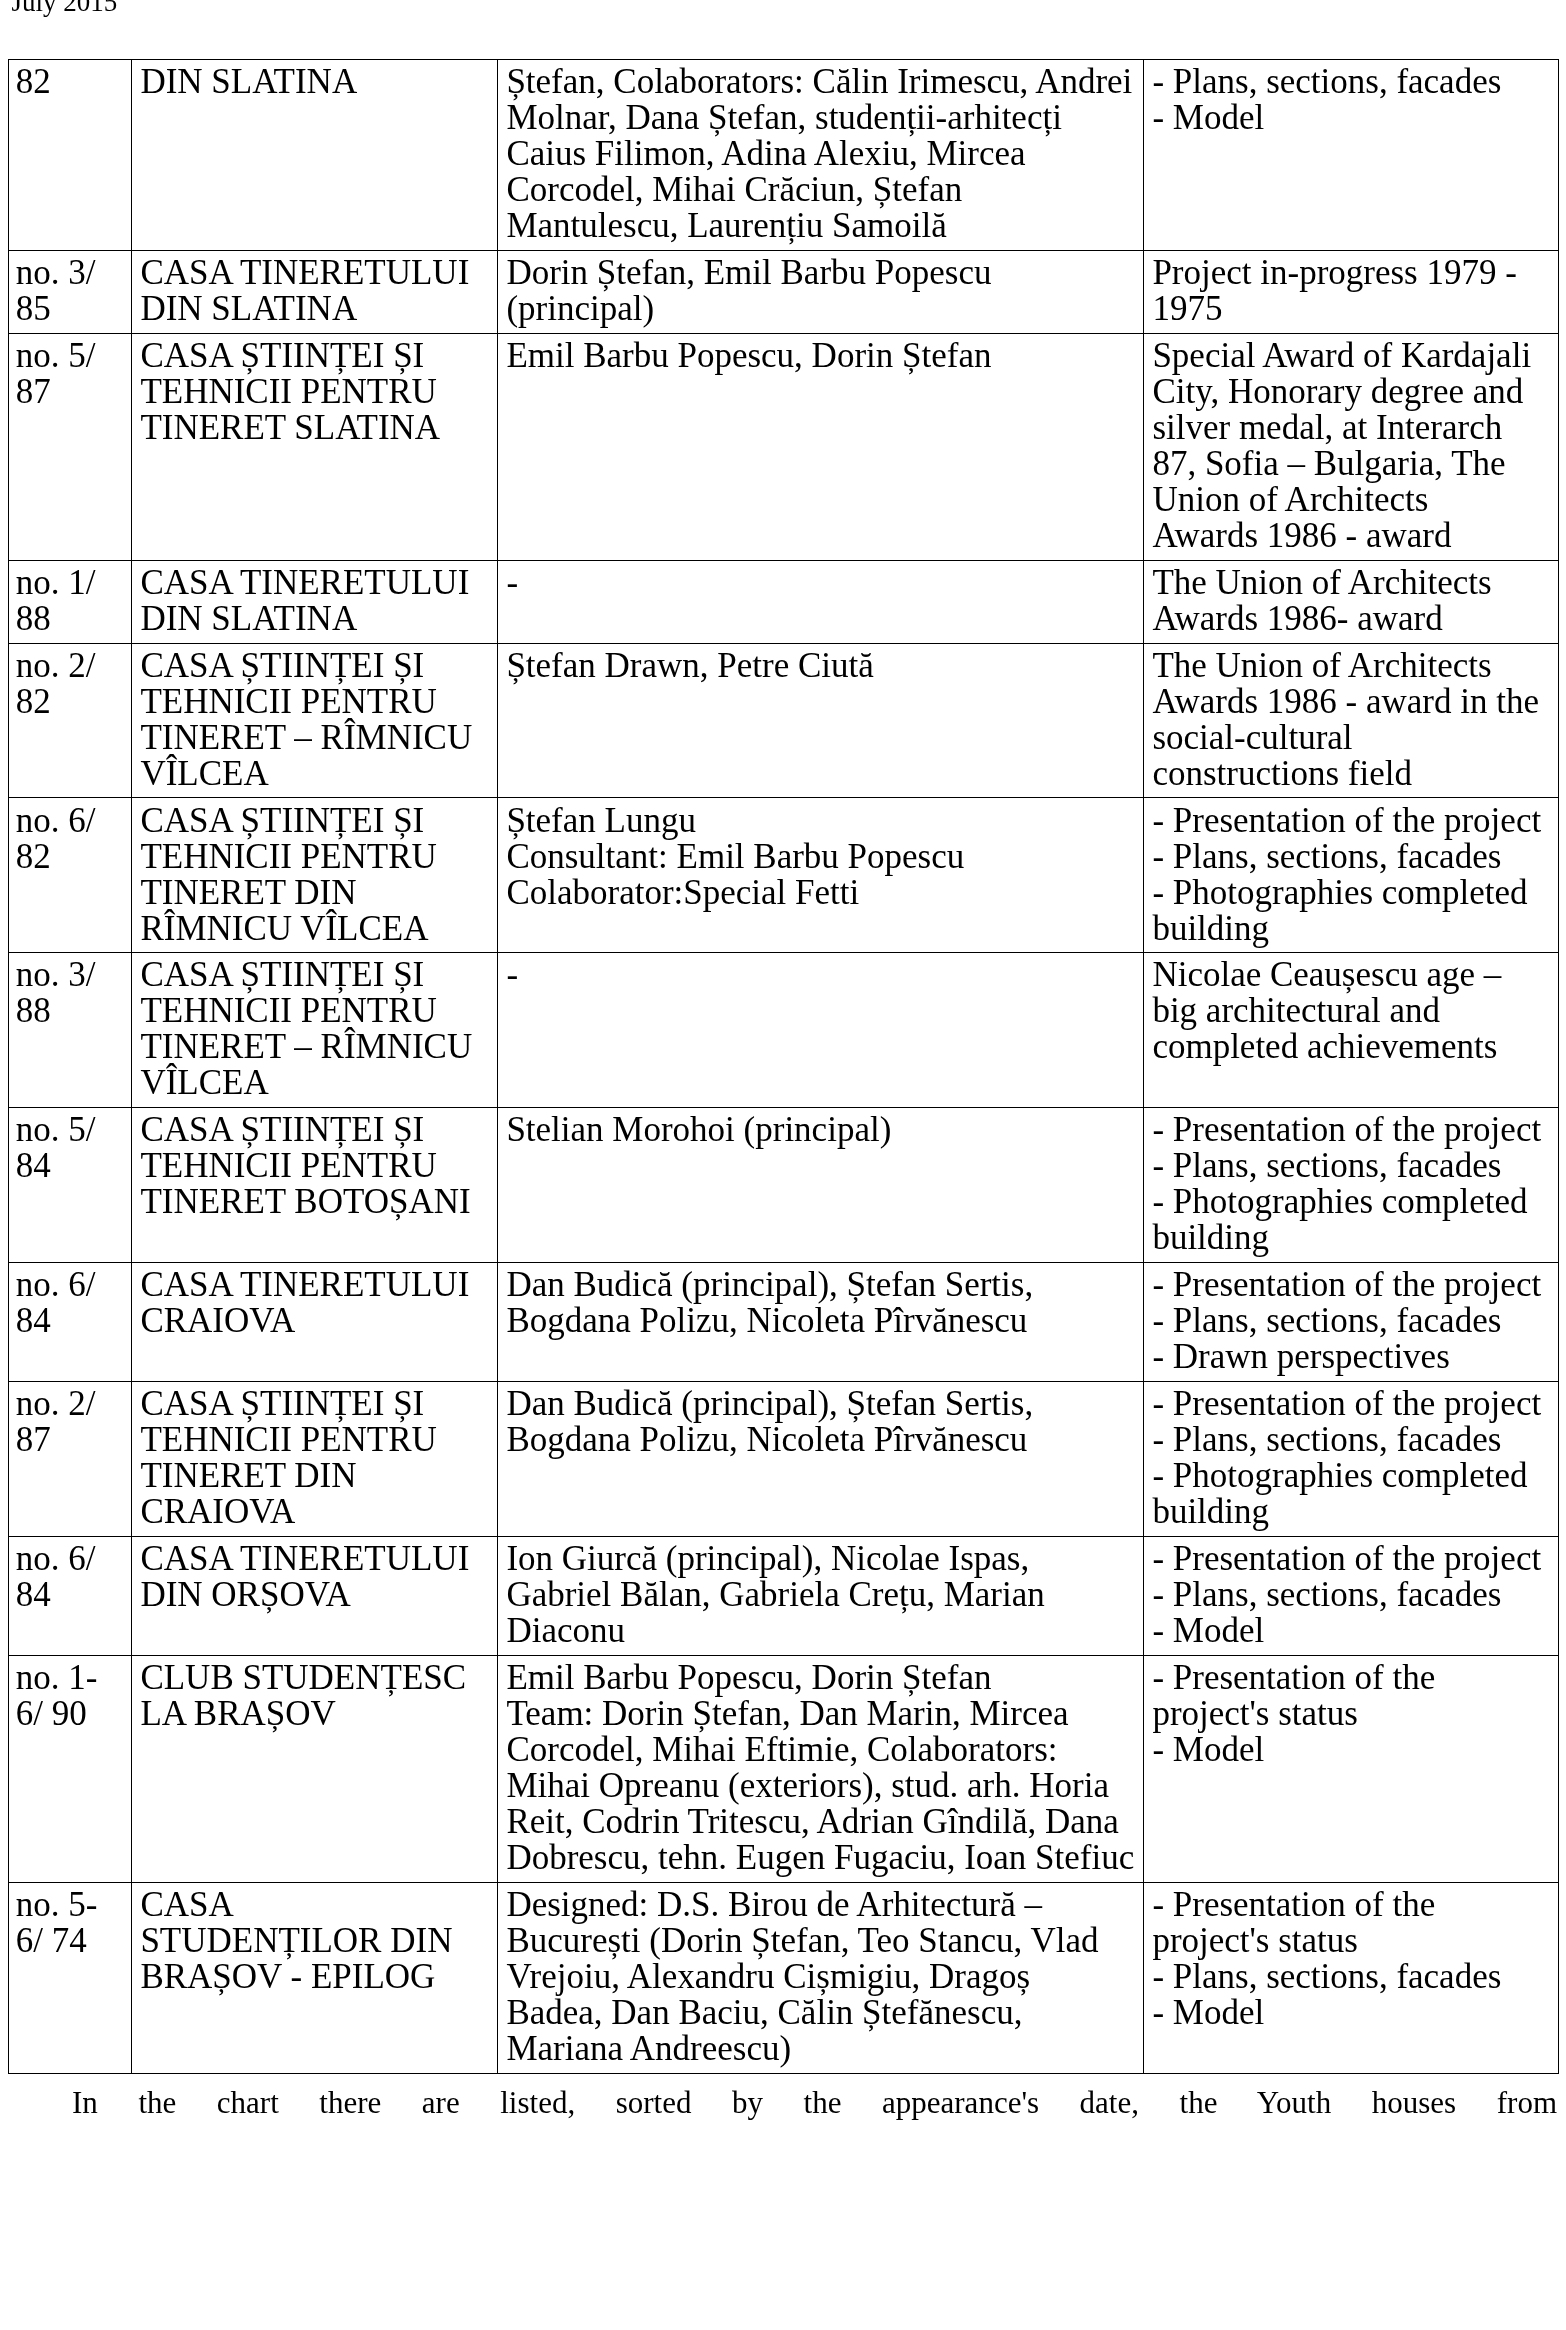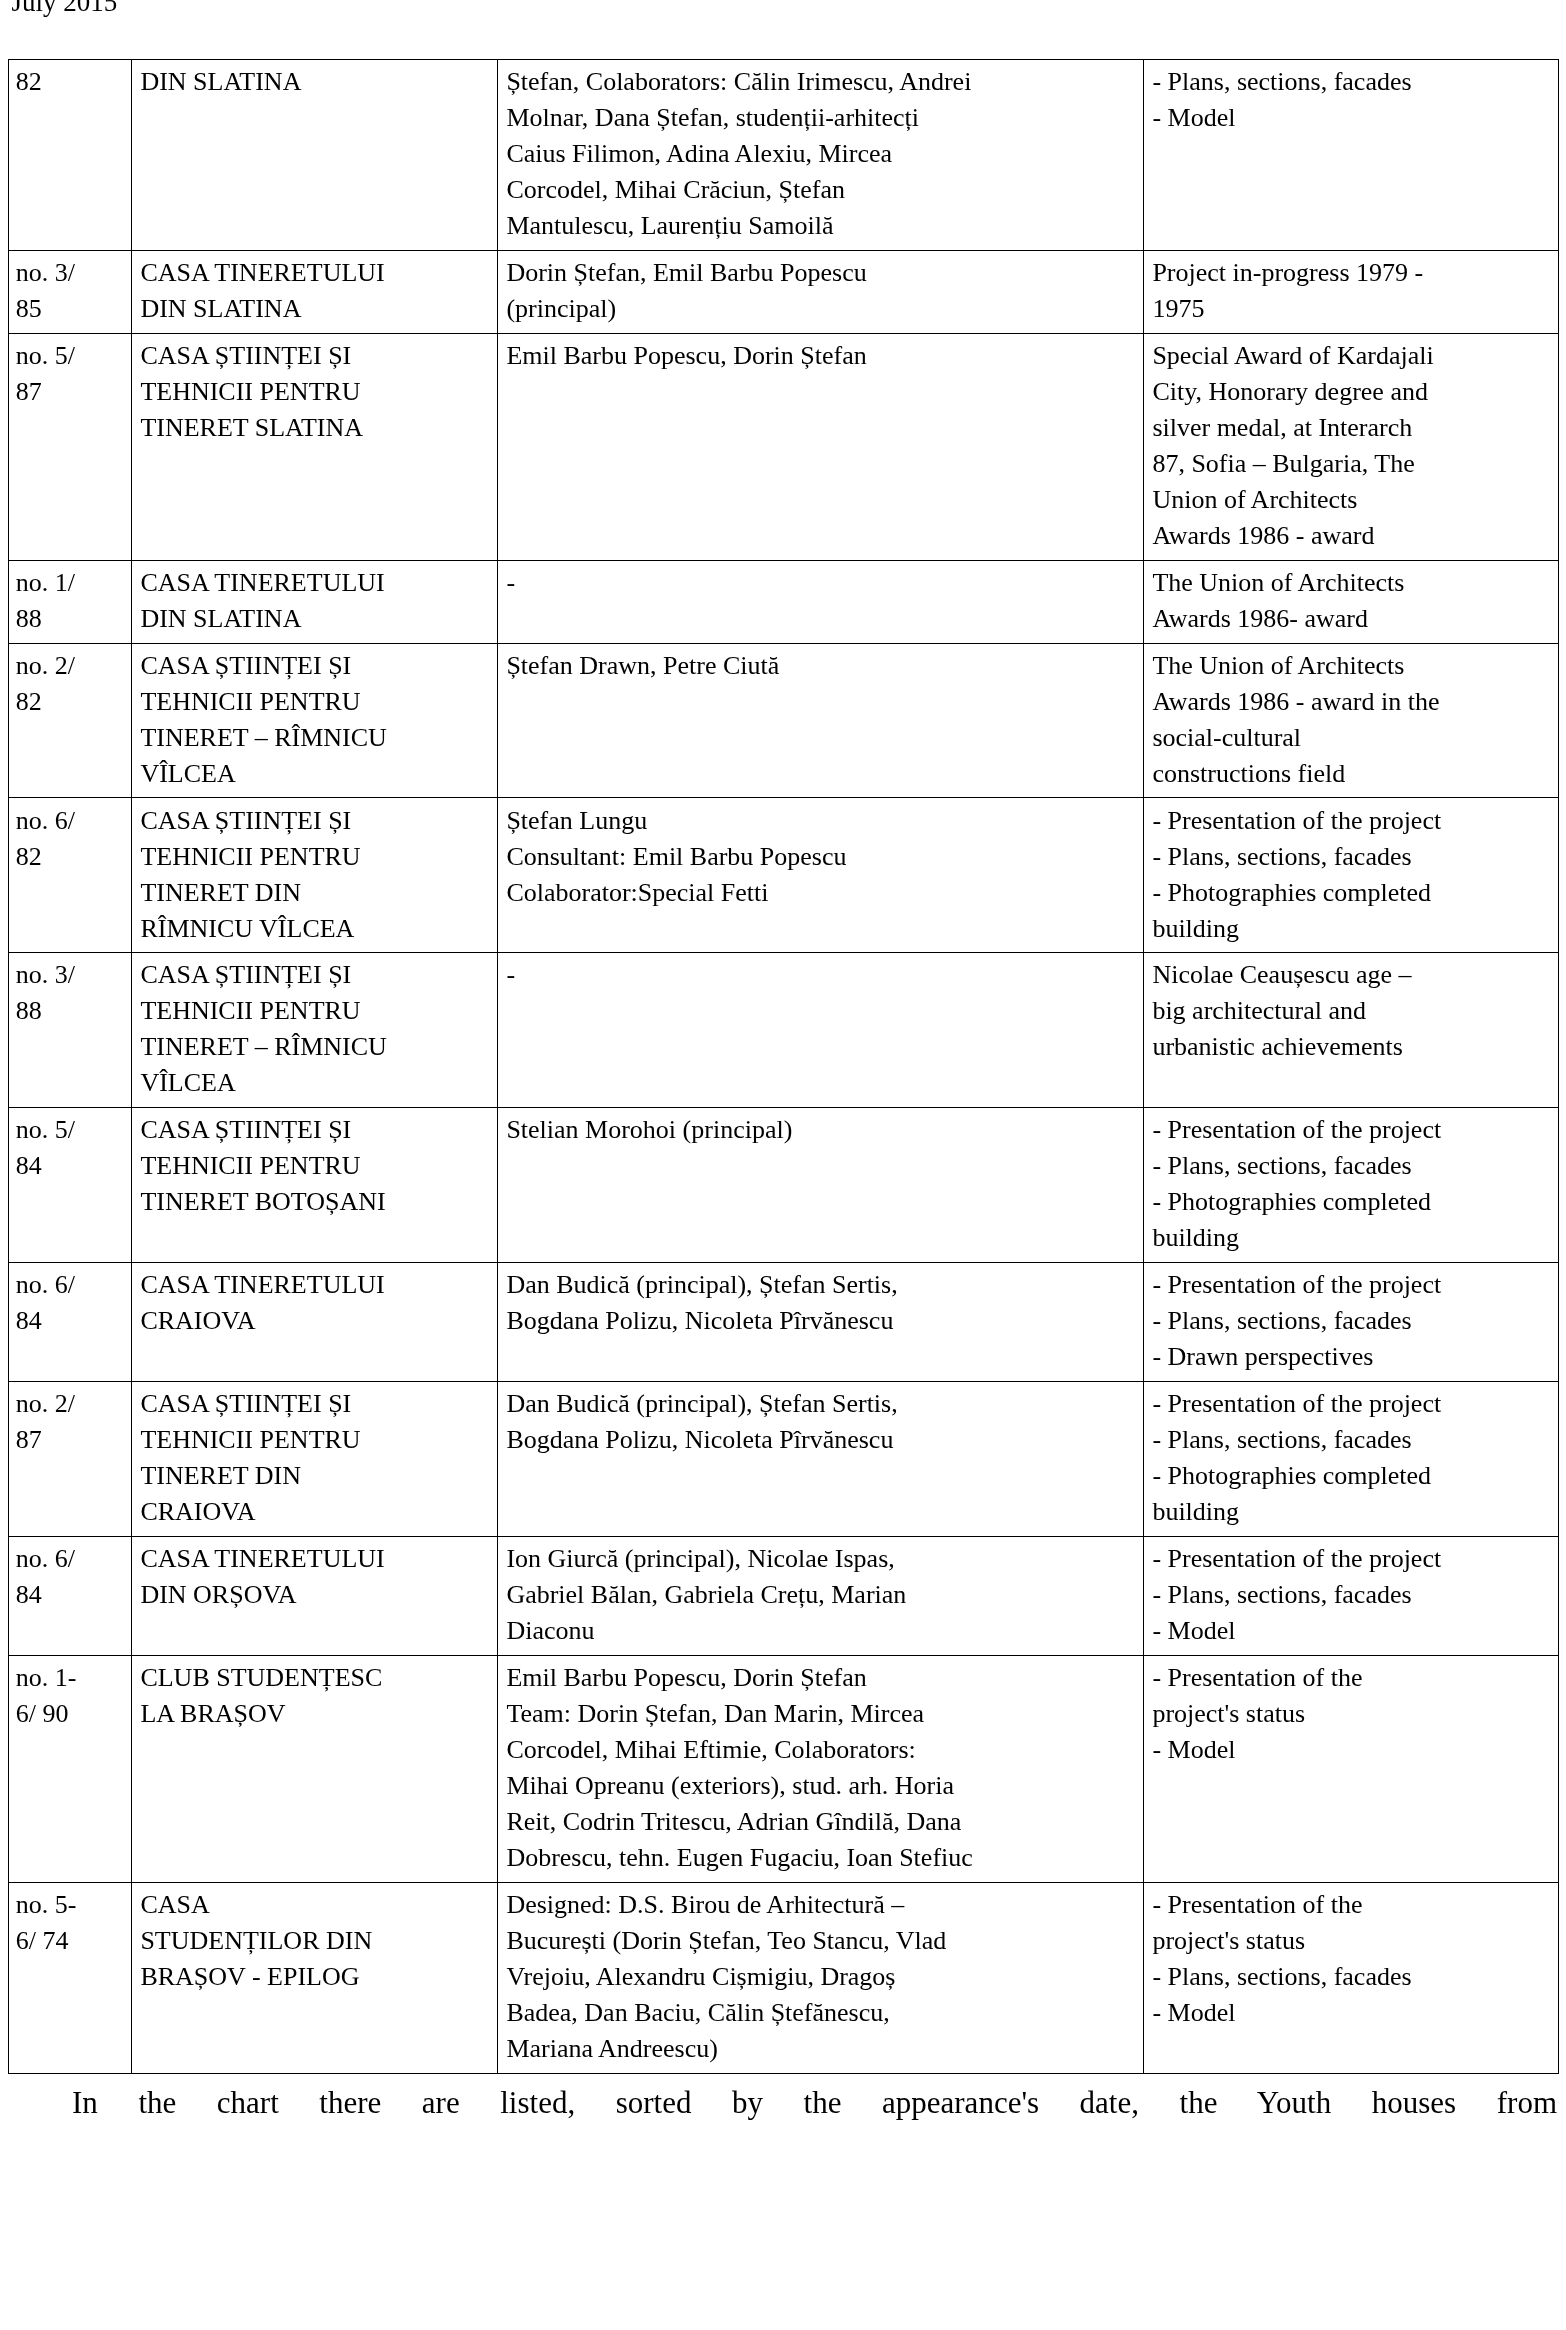--- a/index.html
+++ b/index.html
@@ -26,21 +26,21 @@
   .doc-table {
     margin: 59px 0 0 8.2px;
     width: 1550px;
     border-collapse: collapse;
     table-layout: fixed;
   }
   .doc-table td {
     border: 1.6px solid #000000;
     vertical-align: top;
     padding: 4.1px 6.6px 5.8px 8.2px;
-    font-size: 26px;
+    font-size: 35px;
     line-height: 36px;
     white-space: pre-line;
     word-wrap: break-word;
     margin-left: 36px;
   }
   .doc-table td.cell-no {
     padding-left: 6.6px;
   }
   .footer-paragraph {
     margin: 8.2px 10px 0 10px;
@@ -139,21 +139,21 @@
     <tr>
       <td class="cell-no">no. 3/
 88</td>
       <td>CASA ȘTIINȚEI ȘI
 TEHNICII PENTRU
 TINERET – RÎMNICU
 VÎLCEA</td>
       <td>-</td>
       <td>Nicolae Ceaușescu age –
 big architectural and
-urbanistic achievements</td>
+completed achievements</td>
     </tr>
     <tr>
       <td class="cell-no">no. 5/
 84</td>
       <td>CASA ȘTIINȚEI ȘI
 TEHNICII PENTRU
 TINERET BOTOȘANI</td>
       <td>Stelian Morohoi (principal)</td>
       <td>- Presentation of the project
 - Plans, sections, facades

